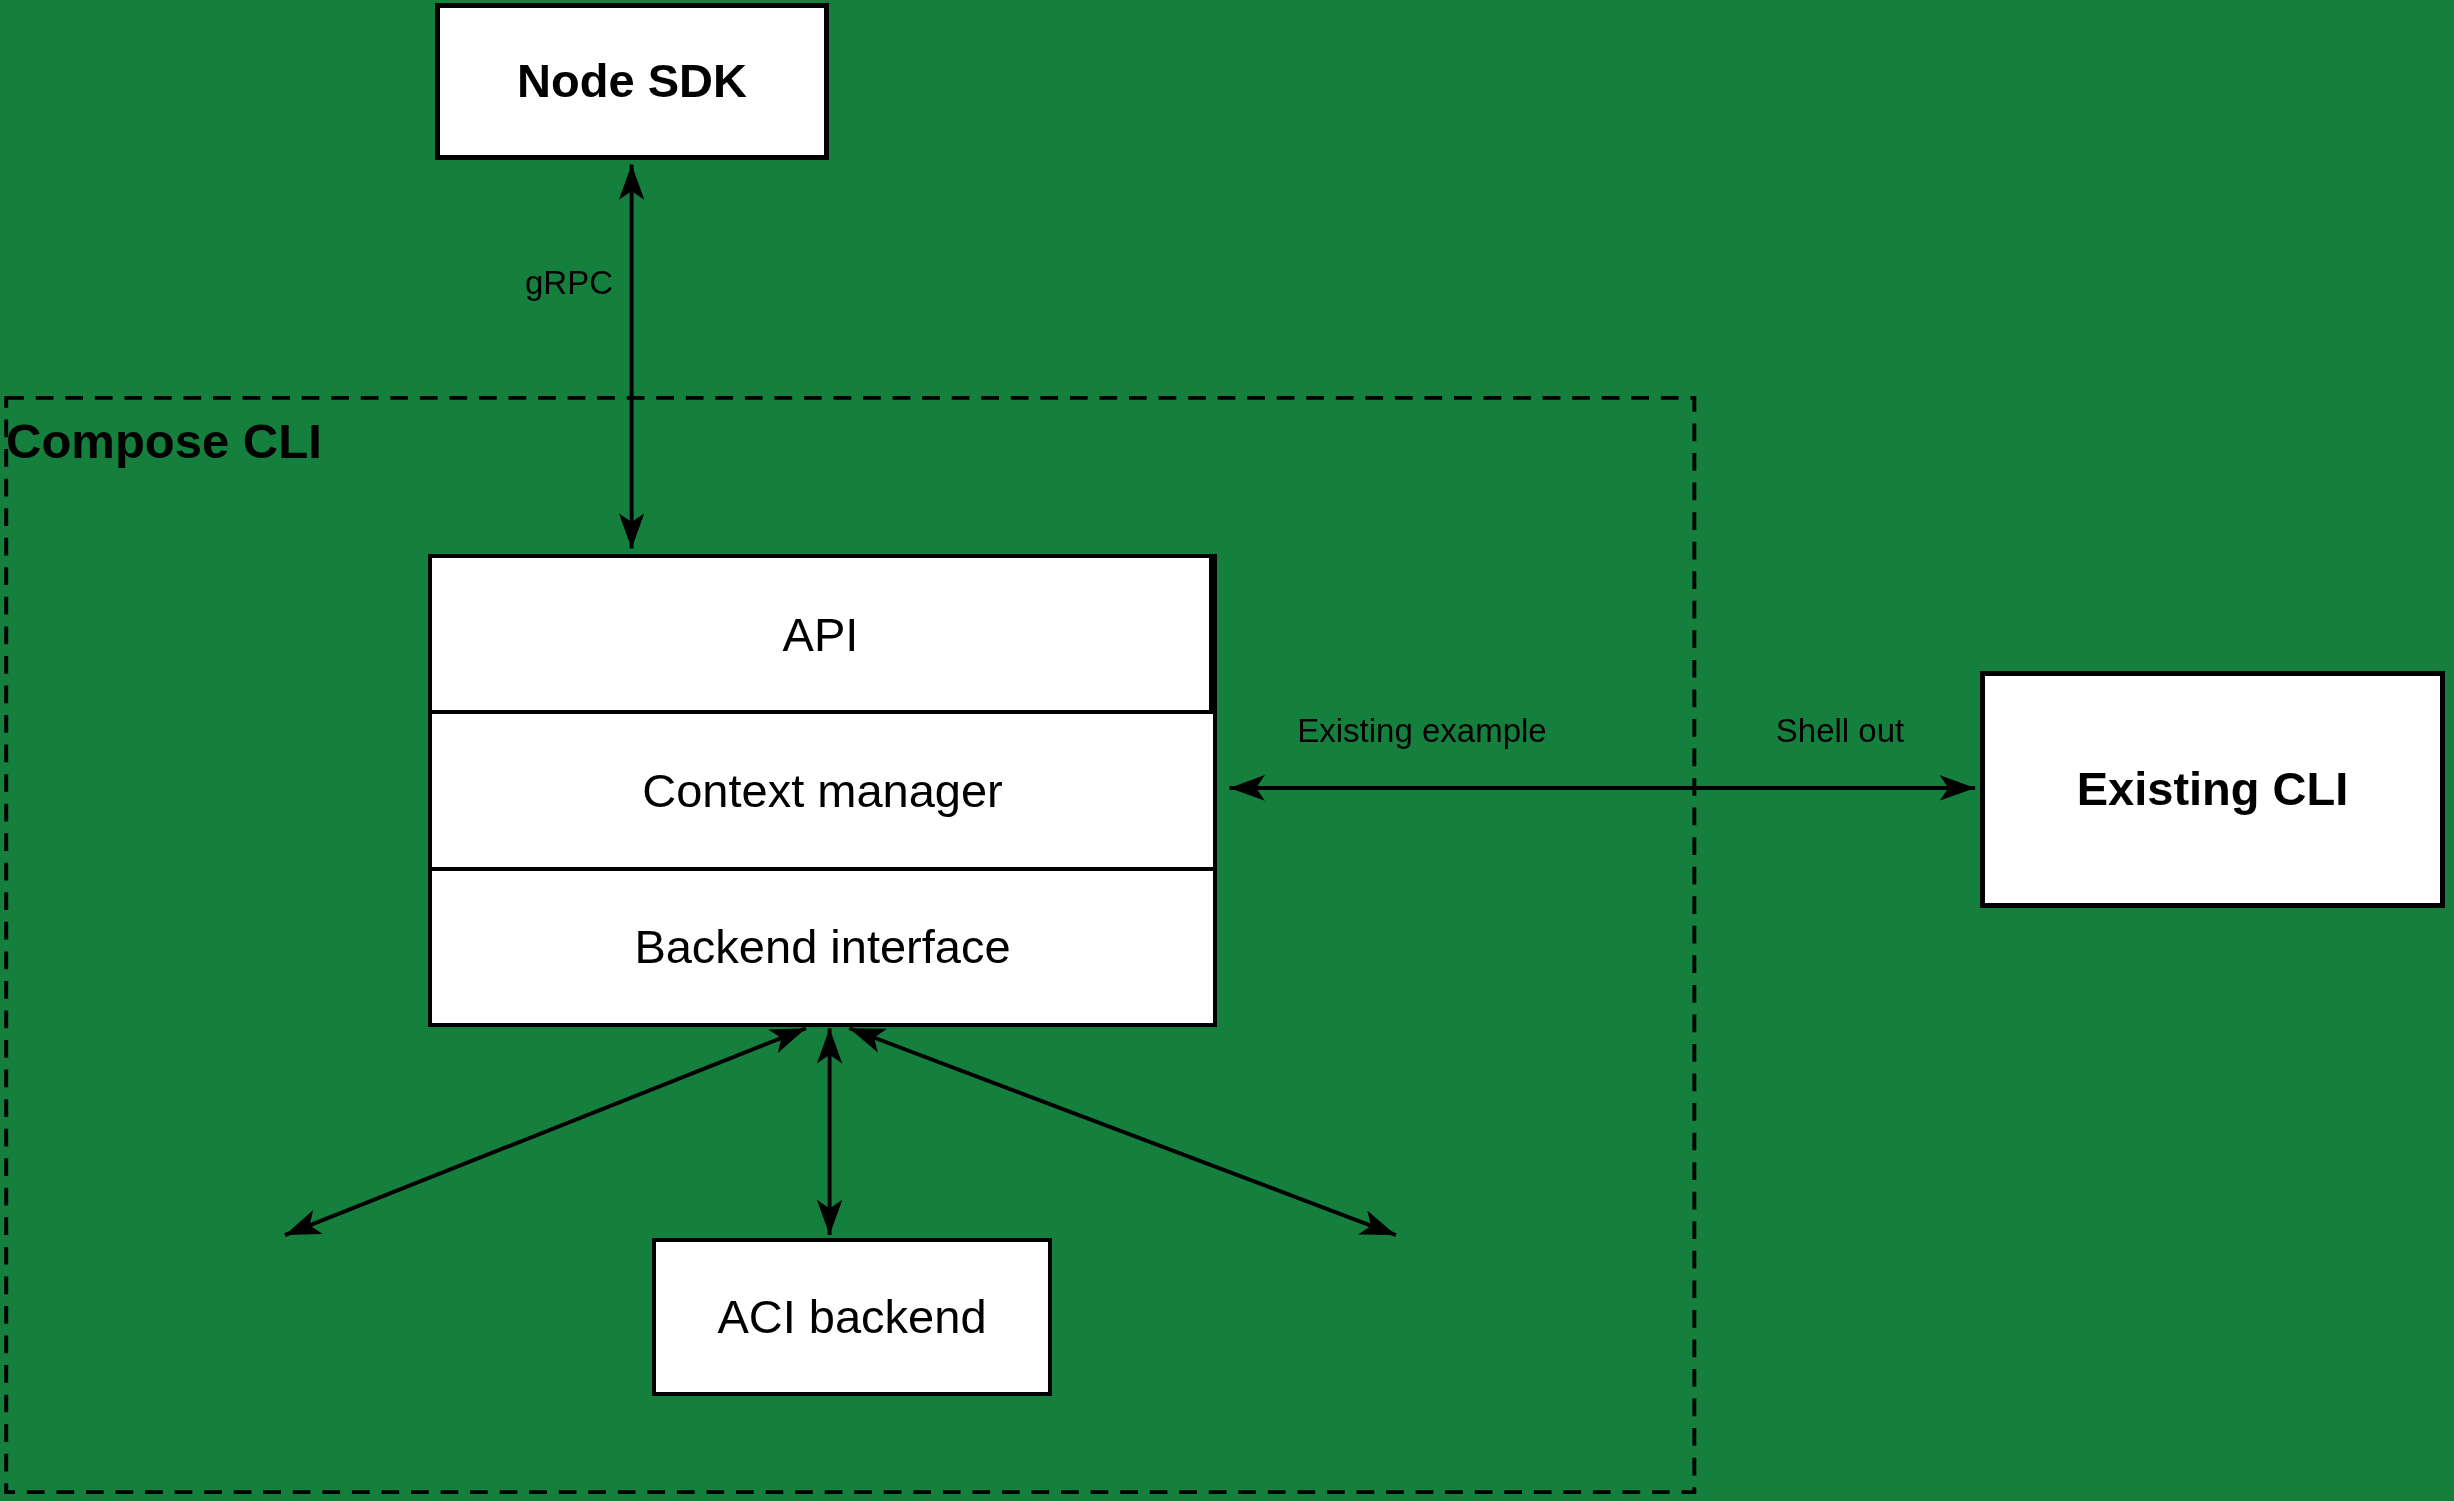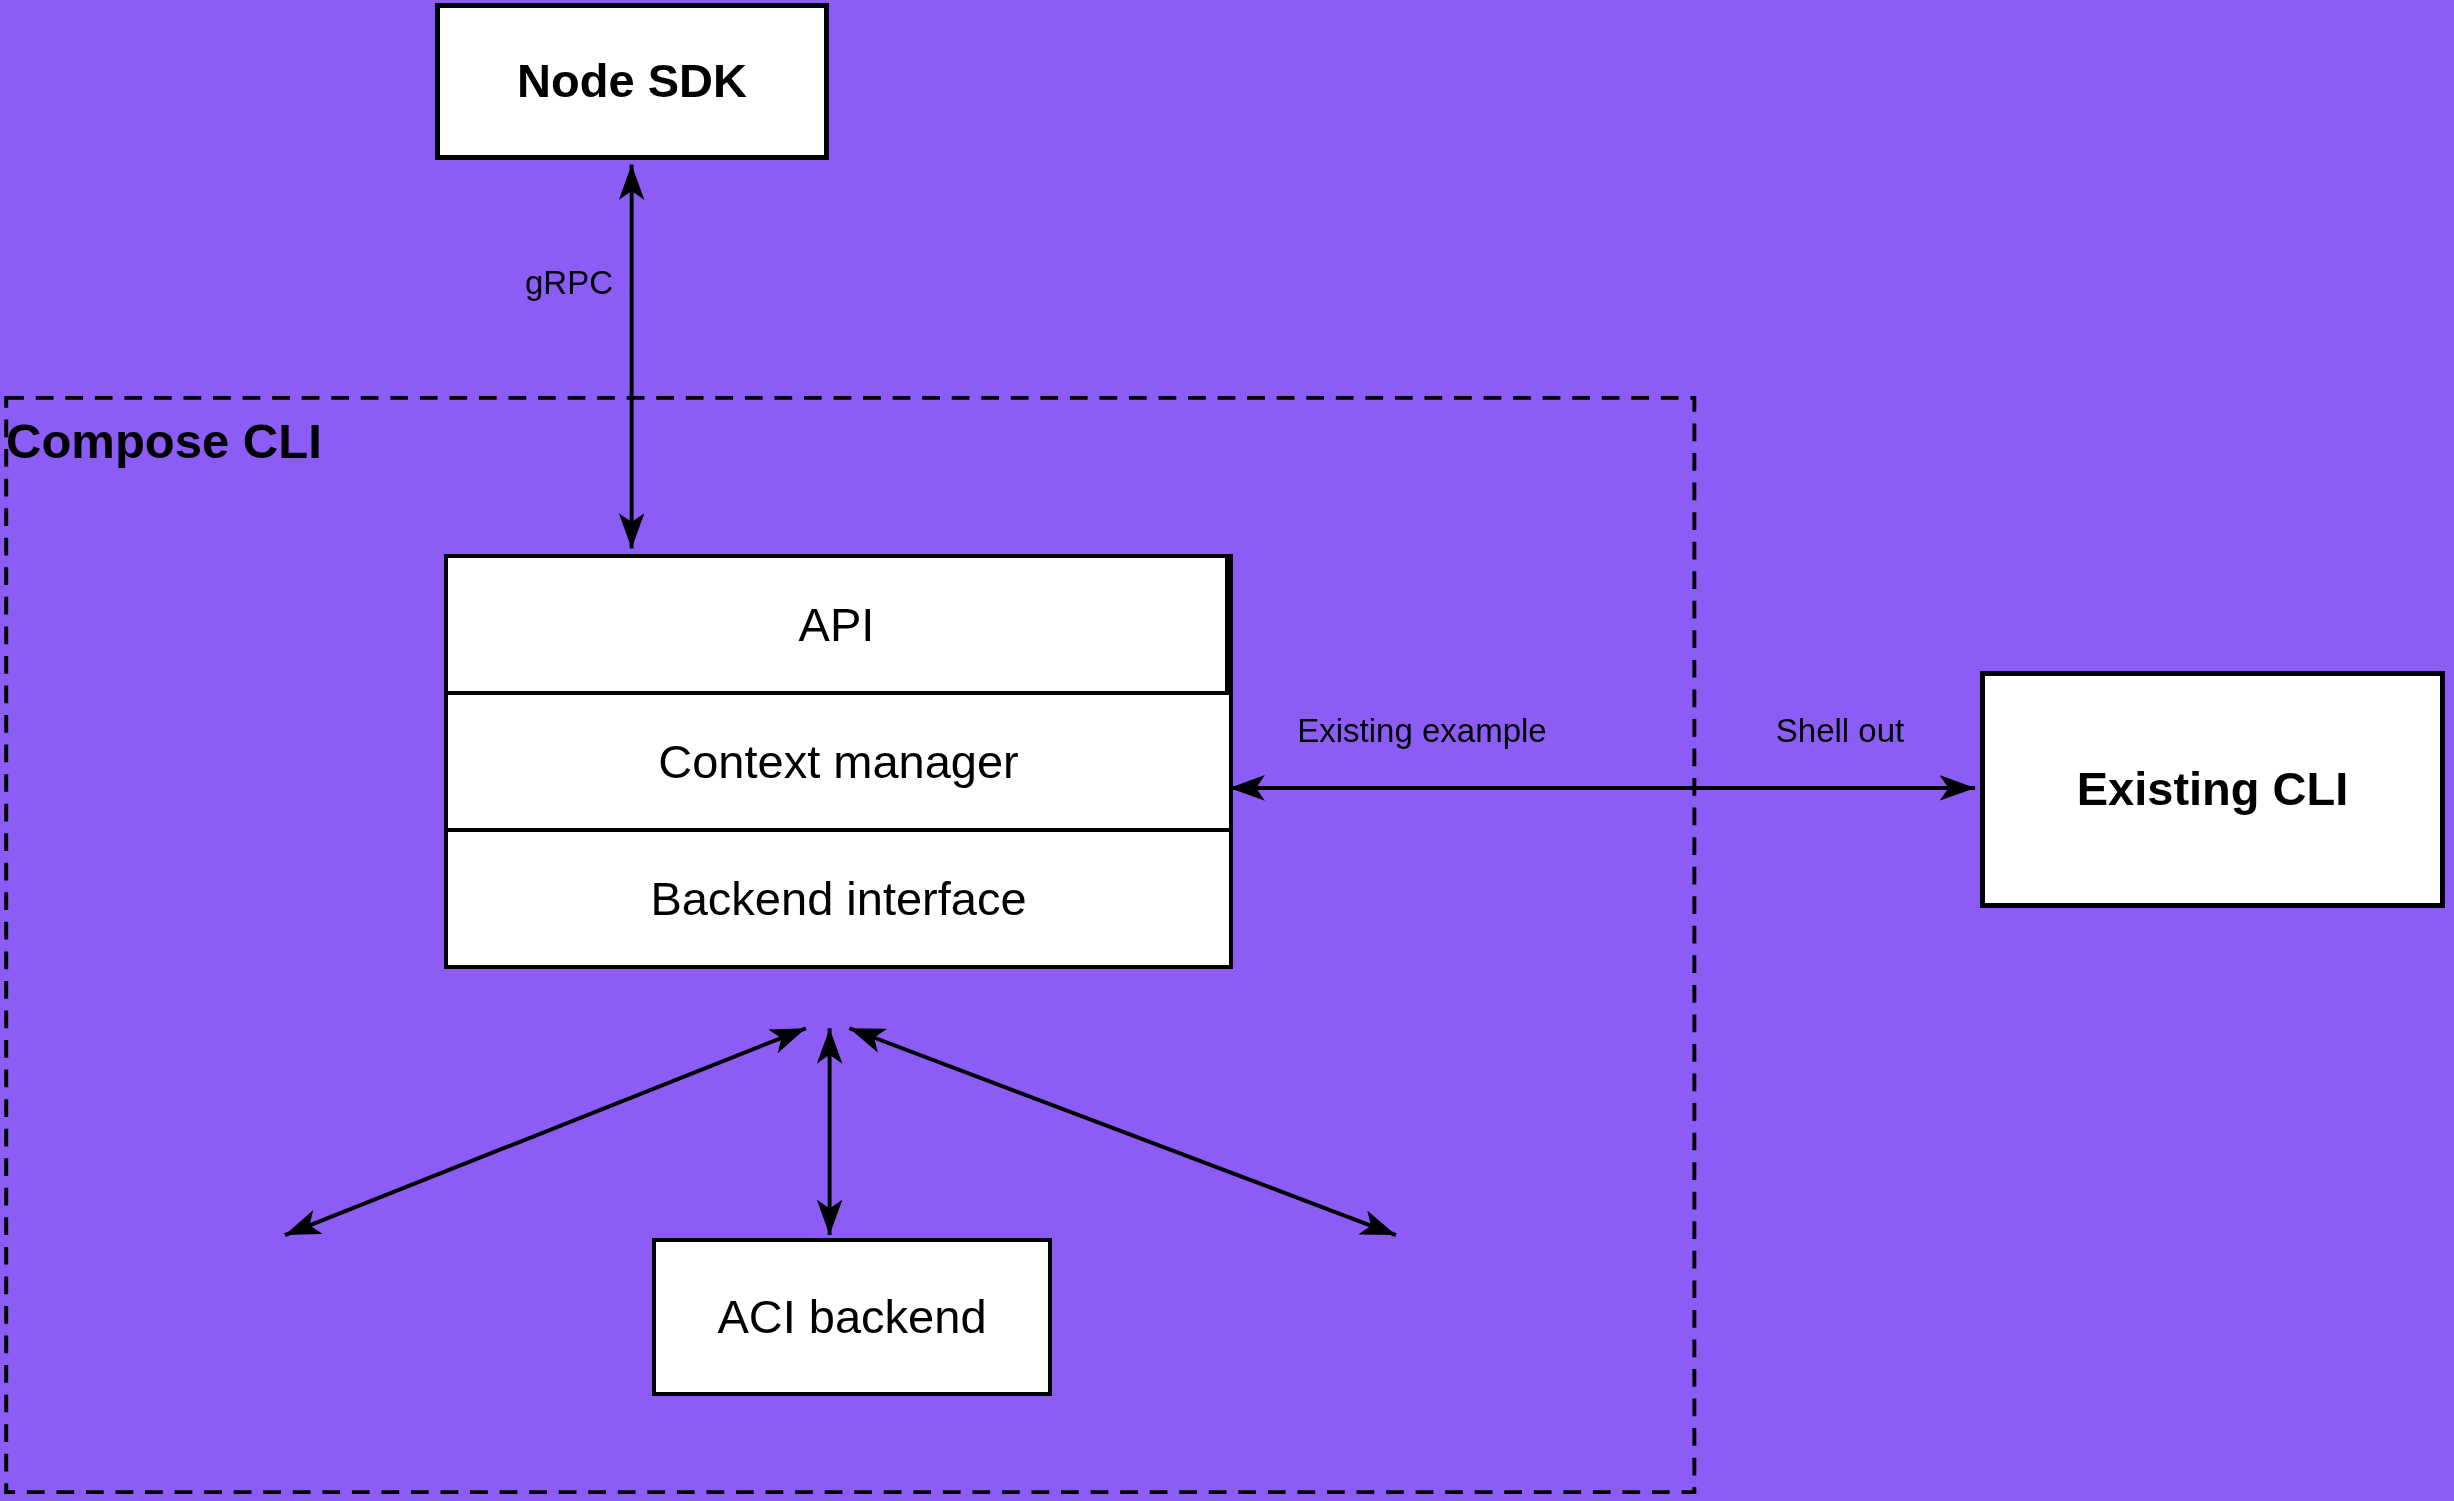--- a/index.html
+++ b/index.html
@@ -4,21 +4,21 @@
 <style>
   html, body {
     margin: 0;
     padding: 0;
     background: #ffffff;
   }
   #canvas {
     position: relative;
     width: 2455px;
     height: 1501px;
-    background: #8b5cf6;
+    background: #15803d;
     font-family: "Liberation Sans", sans-serif;
     color: #000000;
     overflow: hidden;
   }
   .box {
     position: absolute;
     background: #ffffff;
     border: 4.9px solid #000000;
     box-sizing: border-box;
     display: flex;
@@ -29,22 +29,22 @@
     line-height: 1.15;
     z-index: 2;
   }
   .box.bold {
     font-weight: bold;
     border-width: 5.9px;
   }
   
   #main-stack {
     position: absolute;
-    left: 444px; top: 554px;
-    width: 789px; height: 415px;
+    left: 428px; top: 554px;
+    width: 789px; height: 473px;
     background: #ffffff;
     border: 4.9px solid #000000;
     box-sizing: border-box;
     display: flex;
     flex-direction: column;
     z-index: 2;
     font-size: 47px;
   }
   #main-stack .row {
     flex: 1 1 0;

